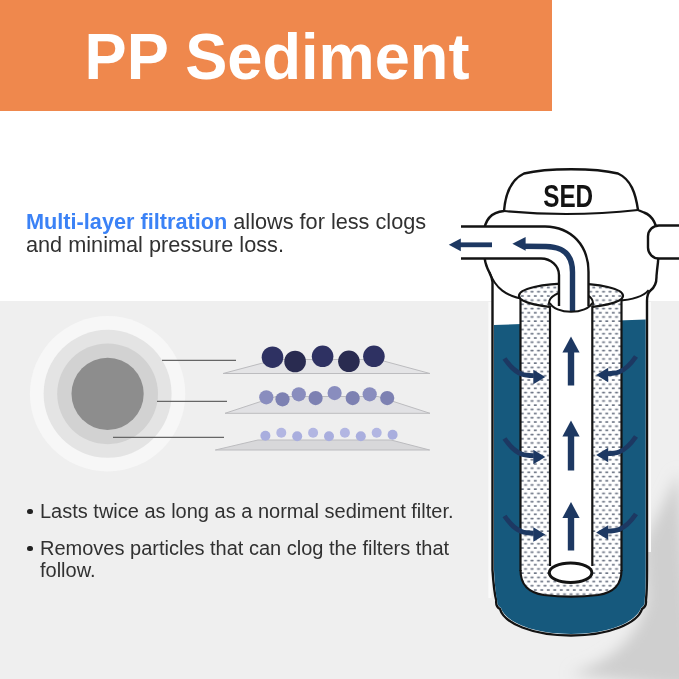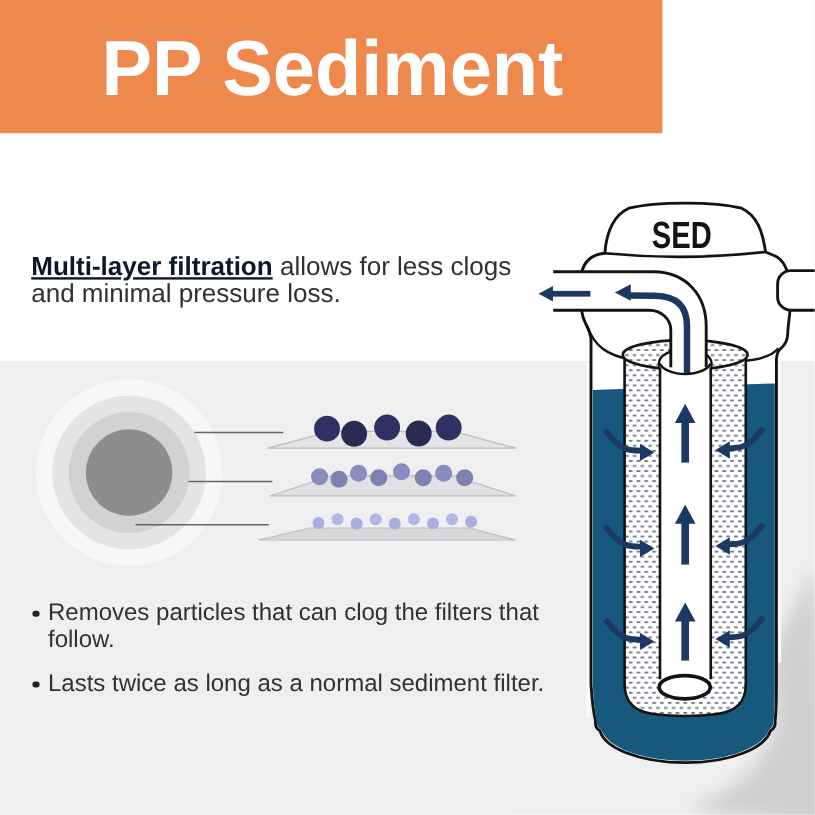--- a/index.html
+++ b/index.html
@@ -3,21 +3,21 @@
 <meta charset="utf-8">
 <style>
   html,body{margin:0;padding:0;}
   body{width:679px;height:679px;position:relative;overflow:hidden;background:#fff;
        font-family:"Liberation Sans", sans-serif;}
   .graybg{position:absolute;left:0;top:301px;width:679px;height:378px;background:#efefef;}
   .header{position:absolute;left:0;top:0;width:552px;height:111px;background:#ef884d;}
   .header h1{margin:0 0 0 2px;text-align:center;color:#fff;font-weight:bold;font-size:65px;
              line-height:114.5px;transform:scaleX(0.9715);transform-origin:50% 50%;}
   .para{position:absolute;left:26px;top:210px;font-size:21.7px;line-height:23.3px;color:#313131;}
-  .para b{color:#0f172a;text-decoration:underline;}
+  .para b{color:#3b82f6;}
   .bullets{position:absolute;left:23px;top:500px;font-size:20px;line-height:22px;color:#313131;}
   .bullets .row{margin-bottom:15px;display:flex;}
   .bullets .dot{width:17px;flex:0 0 17px;position:relative;}
   .bullets .dot:before{content:"";position:absolute;left:4.4px;top:8.9px;width:5.2px;height:5.2px;
             border-radius:50%;background:#222;}
   svg{position:absolute;left:0;top:0;}
 </style>
 </head>
 <body>
 <div class="graybg"></div>
@@ -180,19 +180,19 @@
   <text x="568.2" y="206.5" text-anchor="middle" font-family="Liberation Sans, sans-serif" font-size="31.5" font-weight="bold" fill="#131313" textLength="50" lengthAdjust="spacingAndGlyphs">SED</text>
 </svg>
 
 <div class="header">
     <h1>PP Sediment Filter</h1>
   </div>
 <div class="para"><b>Multi-layer filtration</b> allows for less clogs<br>and minimal pressure loss.</div>
 <div class="bullets">
   <div class="row">
       <div class="dot"></div>
-      <div>Removes particles that can clog the filters that<br>follow.</div>
+      <div>Lasts twice as long as a normal sediment filter.</div>
     </div>
   <div class="row">
       <div class="dot"></div>
-      <div>Lasts twice as long as a normal sediment filter.</div>
+      <div>Removes particles that can clog the filters that<br>follow.</div>
     </div>
 </div>
 
 </body></html>

